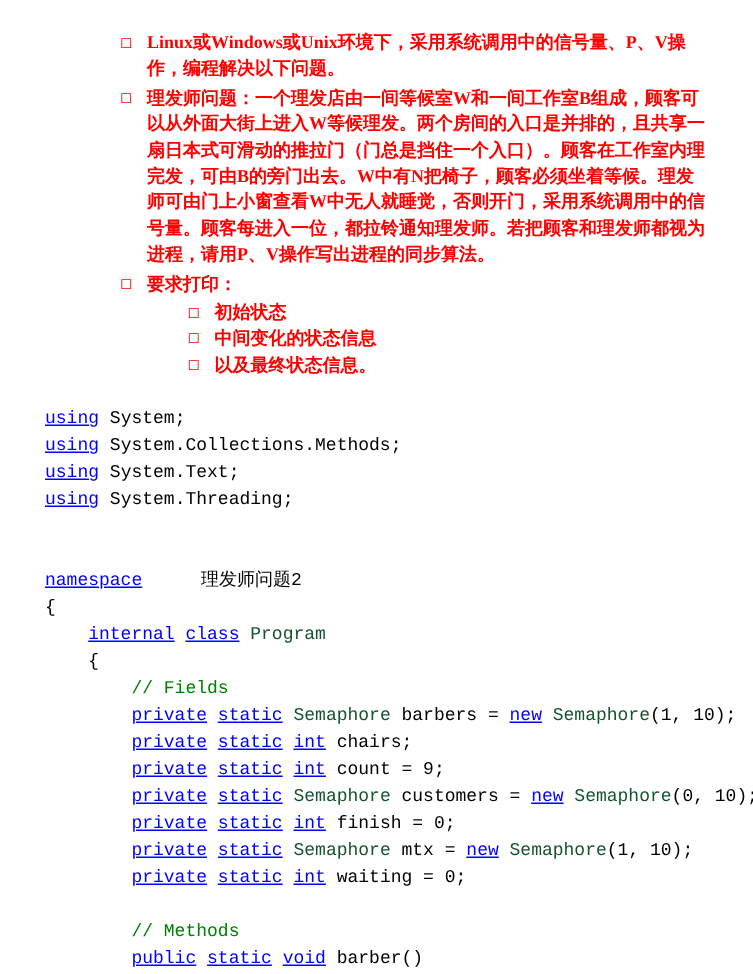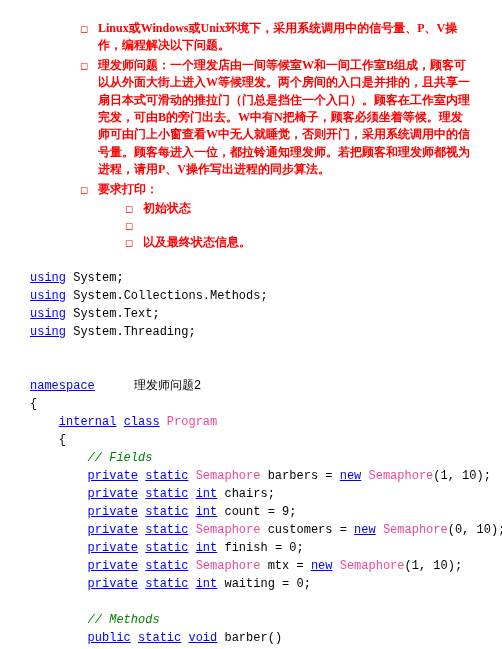--- a/index.html
+++ b/index.html
@@ -45,22 +45,22 @@
     line-height: 1.45;
   }
   .code {
     font-family: "Courier New", "SimSun", monospace;
     font-size: 12px;
     line-height: 1.5;
     white-space: pre;
     color: #000;
   }
   .kw { color: #0000ff; text-decoration: underline; }
-  .cls { color: #ec4899; }
-  .cmt { color: #008000; font-style: italic; }
+  .cls { color: #14532d; }
+  .cmt { color: #008000; }
   .cn { color: #000; margin-left: 32px; } 
 </style>
 </head>
 <body>
 
 <div class="page">
 
   <div class="bullet-list">
     <div class="bullet-item">
       <span class="bullet-mark">◻</span>
@@ -74,20 +74,21 @@
       <span class="bullet-mark">◻</span>
       <span class="bullet-text">要求打印：</span>
     </div>
     <div class="sub-list">
       <div class="sub-item">
         <span class="bullet-mark">◻</span>
         <span>初始状态</span>
       </div>
       <div class="sub-item">
         <span class="bullet-mark">◻</span>
+        <span>中间变化的状态信息</span>
       </div>
       <div class="sub-item">
         <span class="bullet-mark">◻</span>
         <span>以及最终状态信息。</span>
       </div>
     </div>
   </div>
 
   <div class="code"><span class="kw">using</span><span> System;</span>
 <span class="kw">using</span><span> System.Collections.Methods;</span>

